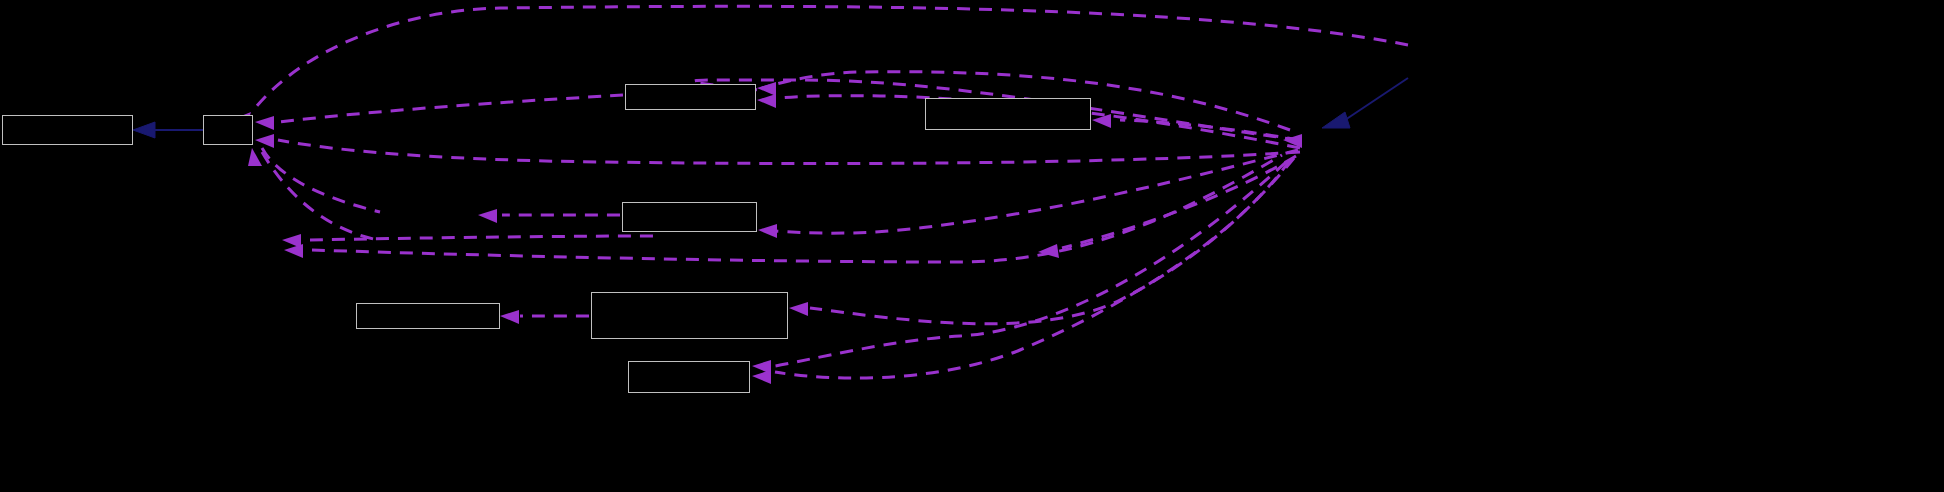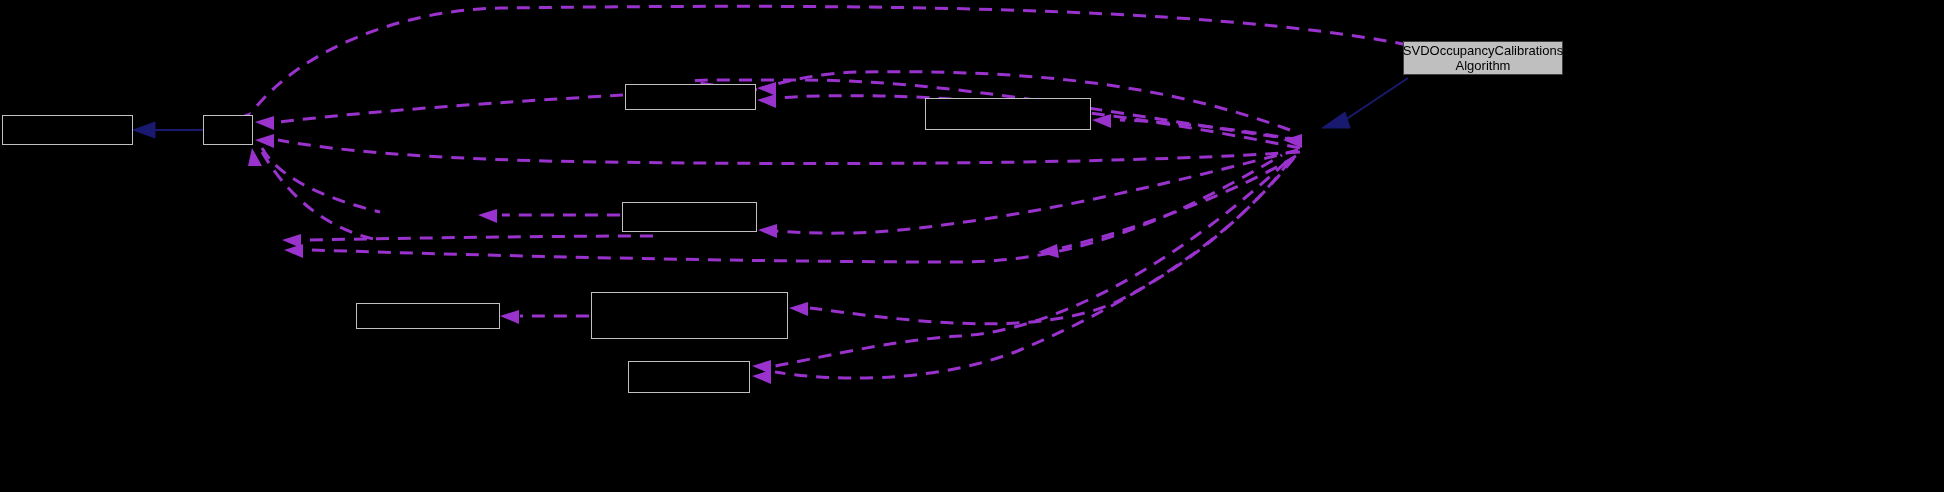--- a/index.html
+++ b/index.html
@@ -153,18 +153,14 @@
   </div>
 
   <div class="node" style="left:591px; top:292px; width:197px; height:47px;">
     <span class="node-label"></span>
   </div>
 
   <div class="node" style="left:628px; top:361px; width:122px; height:32px;">
     <span class="node-label"></span>
   </div>
 
-  <div class="node highlight" style="left:1403px; top:41px; width:160px; height:34px;">
-    <span class="node-label">SVDOccupancyCalibrations
-Algorithm</span>
-  </div>
 
 </div>
 
 </body></html>

